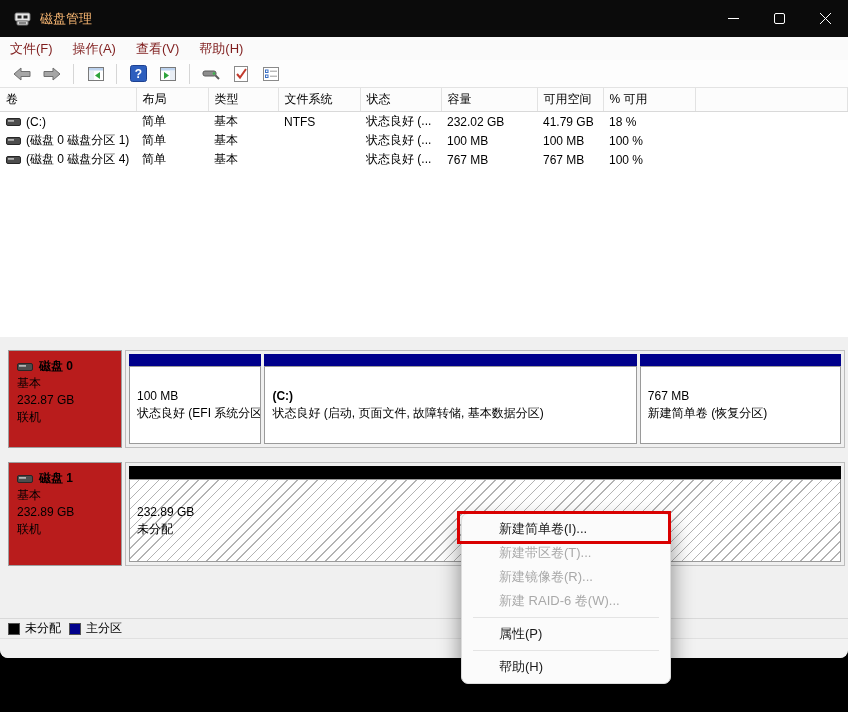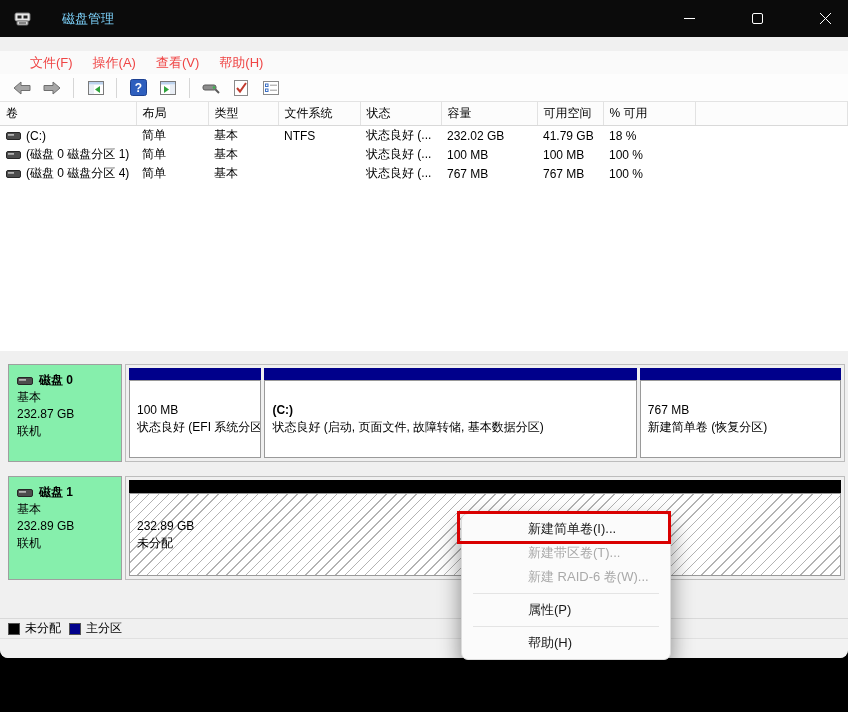--- a/index.html
+++ b/index.html
@@ -2,51 +2,51 @@
 <html><head>
 <meta charset="utf-8">
 <style>
   * { margin:0; padding:0; box-sizing:border-box; }
   body { background:#000; font-family:"Liberation Sans","DejaVu Sans",sans-serif; }
   .screen { position:relative; width:848px; height:712px; background:#000; overflow:hidden; }
   .window { position:absolute; left:0; top:0; width:848px; height:658px; background:#f0f0f0;
             border-radius:0 0 8px 8px; overflow:hidden; }
 
   
-  .titlebar { height:37px; background:#0b0b0b; display:flex; align-items:center; color:#7dd3fc;gap:22px; }
+  .titlebar { height:37px; background:#0b0b0b; display:flex; align-items:center; color:#fdba74; }
   .titlebar .appicon { margin:0 9px 0 14px; display:flex; }
   .titlebar .title { font-size:13px; }
   .titlebar .spacer { flex:1; }
   .caption-btn { width:46px; height:37px; display:flex; align-items:center; justify-content:center;
                  color:#fff; font-size:13px; cursor:default; }
   .caption-btn svg { display:block; }
 
   
-  .menubar { height:23px; background:#fafafa; display:flex; align-items:center; padding-left:20px;
-             font-size:13px; color:#ef4444;margin-top:14px; }
+  .menubar { height:23px; background:#fafafa; display:flex; align-items:center; padding-left:0;
+             font-size:13px; color:#7f1d1d; }
   .menubar .mitem { padding:3px 10px; }
   
   .toolbar { height:28px; background:#fdfdfd; border-bottom:1px solid #e3e3e3; display:flex;
              align-items:center; padding-left:10px; gap:6px; }
   .tbtn { width:24px; height:22px; display:flex; align-items:center; justify-content:center; }
   .tsep { width:1px; height:20px; background:#d6d6d6; margin:0 3px; }
 
   
   .volume-list { height:249px; background:#fff; overflow:hidden; }
   table.vt { width:100%; border-collapse:collapse; table-layout:fixed; font-size:12px; color:#000; }
   table.vt th { font-weight:normal; text-align:left; padding:3px 6px; height:20px;
                 border-right:1px solid #e2e2e2; border-bottom:1px solid #d9d9d9; background:#fcfcfc;
                 white-space:nowrap; overflow:hidden; }
   table.vt td { padding:1px 6px; height:18px; white-space:nowrap; overflow:hidden; }
   .volcell { display:flex; align-items:center; gap:5px; }
 
   
   .graph { position:relative; height:273px; background:#f0f0f0; }
   .disk-row { position:absolute; left:8px; right:3px; display:flex; }
-  .disk-label { width:114px; background:#86efac; border:1px solid #9f9f9f; padding:7px 4px 0 8px;
+  .disk-label { width:114px; background:#b91c1c; border:1px solid #9f9f9f; padding:7px 4px 0 8px;
                 font-size:12px; line-height:17px; color:#000; }
   .disk-label .dname { font-weight:bold; display:flex; align-items:center; gap:6px; font-size:12px; }
   .partitions { flex:1; margin-left:3px; border:1px solid #bdbdbd; background:#f0f0f0;
                 display:flex; gap:3px; padding:3px; }
   .part { display:flex; flex-direction:column; min-width:0; }
   .part-bar { height:12px; }
   .part-body { flex:1; background:#fff; border:1px solid #9a9a9a; padding-left:7px;
                display:flex; flex-direction:column; justify-content:center; font-size:12px;
                line-height:17px; white-space:nowrap; overflow:hidden; color:#000; }
   .part-bar.unalloc { height:13px; background:#000; }
@@ -61,21 +61,21 @@
   .lgitem { display:flex; align-items:center; gap:5px; }
   .swatch { width:12px; height:12px; border:1px solid #555; }
   .footer { position:absolute; left:0; right:0; top:638px; height:20px; background:#f2f2f2;
             border-top:1px solid #e0e0e0; border-radius:0 0 8px 8px; }
 
   
   .ctxmenu { position:absolute; left:461px; top:513px; width:210px; background:#fbfbfb;
              border:1px solid #dcdcdc; border-radius:7px; padding:3px 0 4px 0; z-index:5;
              box-shadow:0 10px 22px rgba(0,0,0,.45); font-size:13px; }
   .cm-item { height:24px; display:flex; align-items:center; padding-left:37px; color:#1a1a1a;
-             white-space:nowrap;margin-left:29px; }
+             white-space:nowrap; }
   .cm-item.disabled { color:#a9a9a9; }
   .cm-sep { height:1px; background:#e4e4e4; margin:4px 11px; }
 
   
   .red-annot { position:absolute; left:457px; top:511px; width:214px; height:33px;
                border:3px solid #d90000; z-index:6; pointer-events:none; }
 </style>
 </head>
 <body>
 
@@ -342,20 +342,21 @@
         <span class="swatch" style="background-color: rgb(0, 0, 139);"></span>
         <span>主分区</span>
       </span>
     </div>
     <div class="footer"></div>
   </div>
 
   <div class="ctxmenu">
     <div class="cm-item">新建简单卷(I)...</div>
     <div class="cm-item disabled">新建带区卷(T)...</div>
+    <div class="cm-item disabled">新建镜像卷(R)...</div>
     <div class="cm-item disabled">新建 RAID-6 卷(W)...</div>
     <div class="cm-sep"></div>
     <div class="cm-item">属性(P)</div>
     <div class="cm-sep"></div>
     <div class="cm-item">帮助(H)</div>
   </div>
 
   <div class="red-annot"></div>
 </div>
 

